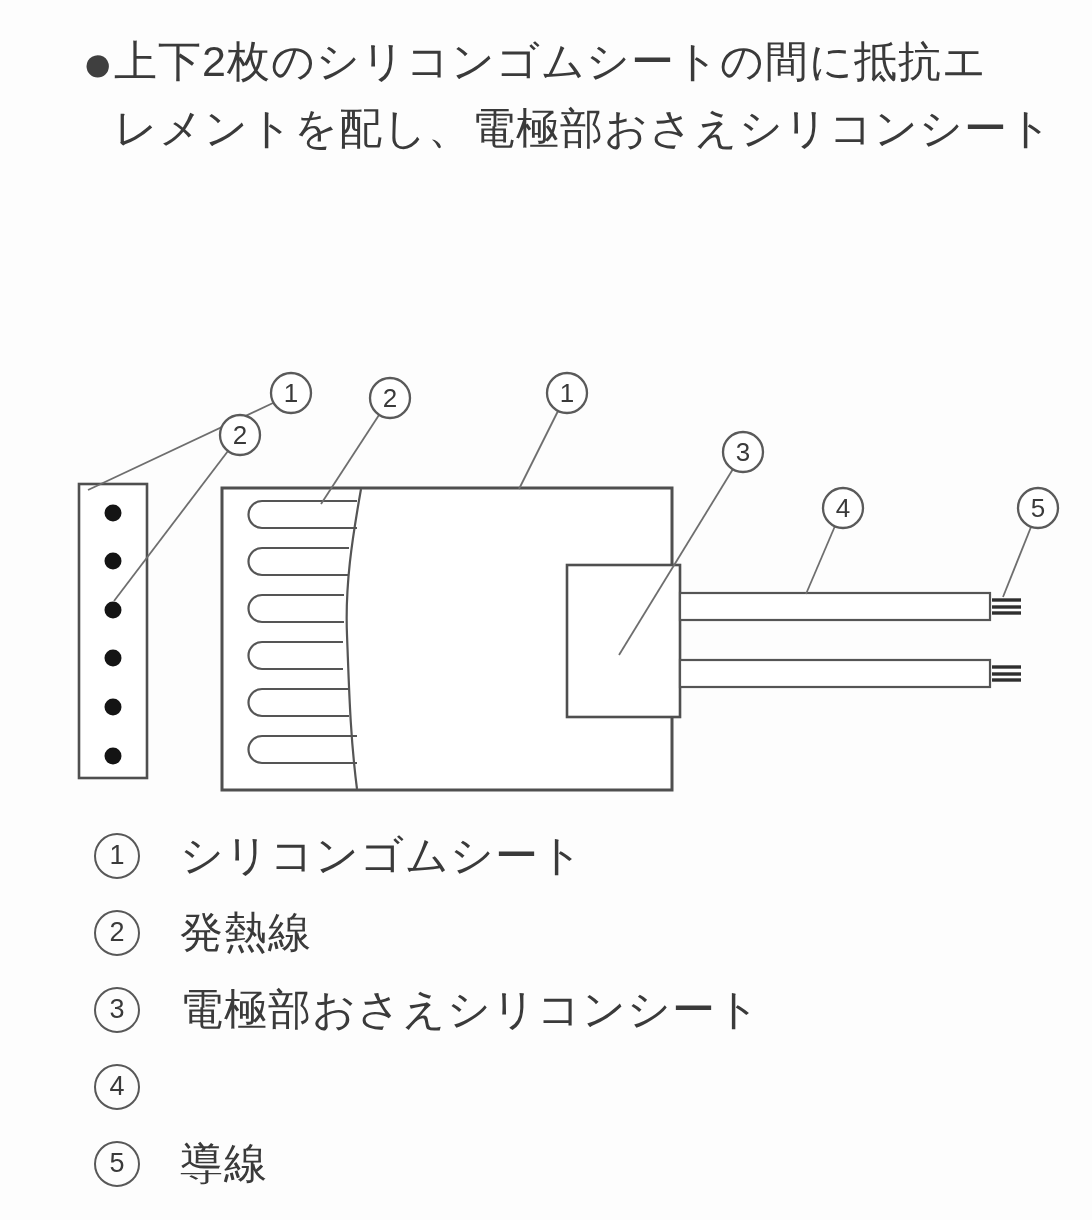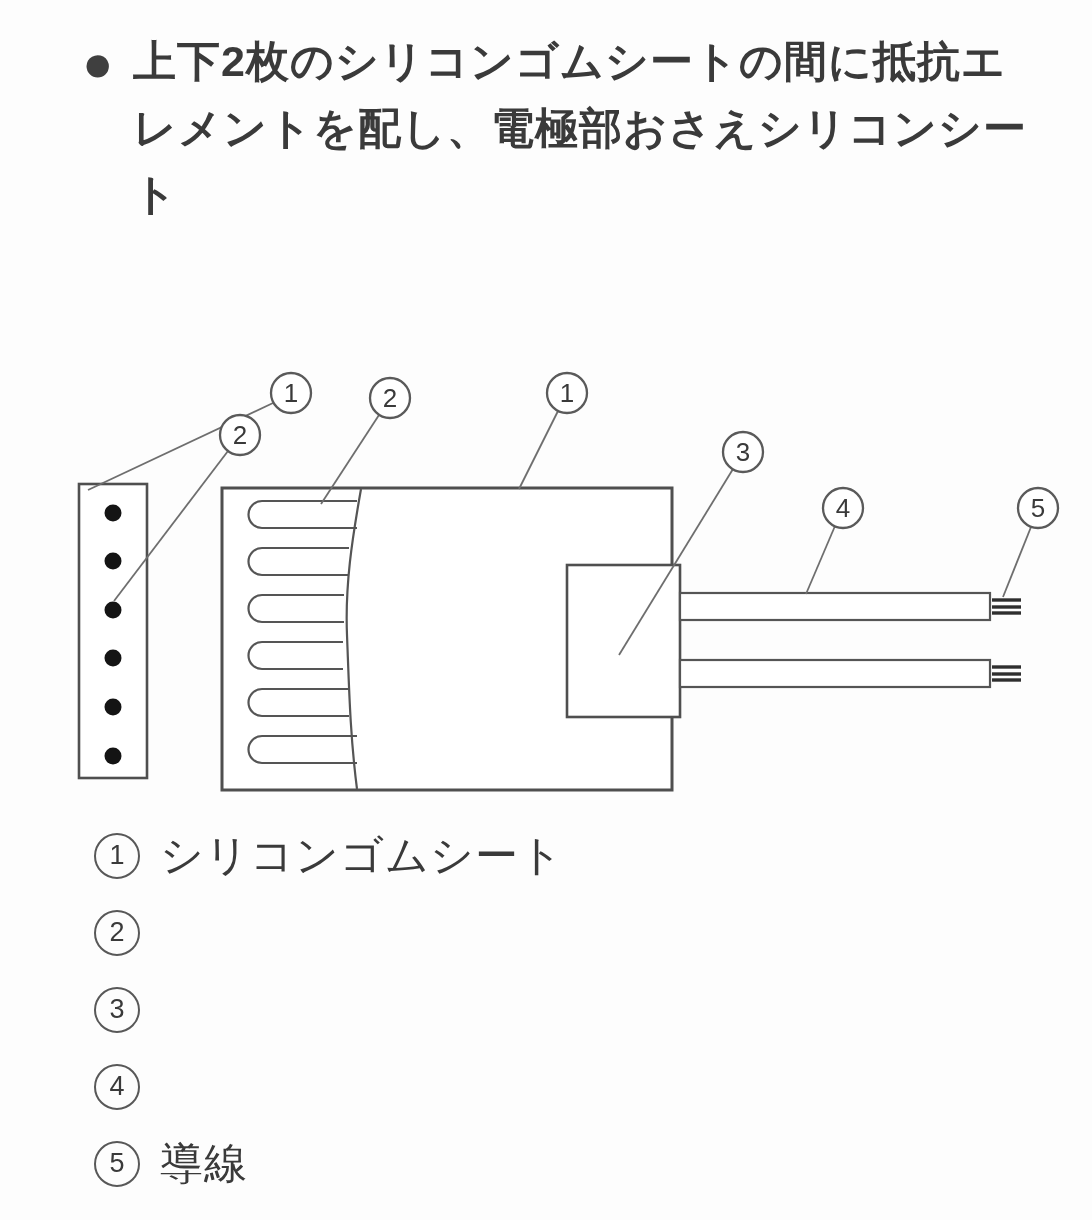--- a/index.html
+++ b/index.html
@@ -3,33 +3,33 @@
 <meta charset="utf-8">
 <style>
   html,body{margin:0;padding:0;background:#fdfdfd;}
   .page{
     position:relative;width:1092px;height:1220px;background:#fdfdfd;
     font-family:"Liberation Sans","DejaVu Sans",sans-serif;color:#3a3a3a;overflow:hidden;
   }
   
   .intro{position:absolute;left:82px;top:28px;width:980px;}
   .intro .bullet{position:absolute;left:0;top:2px;font-size:52px;line-height:66px;color:#3f3f3f;}
-  .intro .lines{margin-left:51px;font-size:43px;line-height:66.5px;letter-spacing:1px;font-weight:700;color:#3a3a3a;}
+  .intro .lines{margin-left:32px;font-size:43px;line-height:66.5px;letter-spacing:1px;font-weight:400;color:#3a3a3a;}
   
   .diagram-svg{position:absolute;left:0;top:0;width:1092px;height:1220px;}
   .diagram-svg text{font-family:"Liberation Sans","DejaVu Sans",sans-serif;}
   .callout-digit{font-size:26px;fill:#3a3a3a;text-anchor:middle;}
   
   .legend{position:absolute;left:94px;top:817px;}
   .legend-row{display:flex;align-items:center;height:77px;}
   .legend-num{
     box-sizing:border-box;width:46px;height:46px;border:2.5px solid #585858;border-radius:50%;
     display:flex;align-items:center;justify-content:center;font-size:27px;color:#3a3a3a;flex:0 0 auto;
   }
-  .legend-label{margin-left:20px;font-size:43px;letter-spacing:1px;font-weight:500;color:#3a3a3a;}
+  .legend-label{margin-left:40px;font-size:43px;letter-spacing:1px;font-weight:500;color:#3a3a3a;}
 </style>
 </head>
 <body>
 
 <div class="page">
 
   <div class="intro">
     <span class="bullet">●</span>
     <div class="lines">
       <div>上下2枚のシリコンゴムシートの間に抵抗エ</div>
@@ -117,23 +117,25 @@
     </g>
   </svg>
 
   <div class="legend">
     <div class="legend-row">
       <span class="legend-num">1</span>
       <span class="legend-label">シリコンゴムシート</span>
     </div>
     <div class="legend-row">
       <span class="legend-num">2</span>
+      <span class="legend-label">発熱線</span>
     </div>
     <div class="legend-row">
       <span class="legend-num">3</span>
+      <span class="legend-label">電極部おさえシリコンシート</span>
     </div>
     <div class="legend-row">
       <span class="legend-num">4</span>
     </div>
     <div class="legend-row">
       <span class="legend-num">5</span>
       <span class="legend-label">導線</span>
     </div>
   </div>
 

